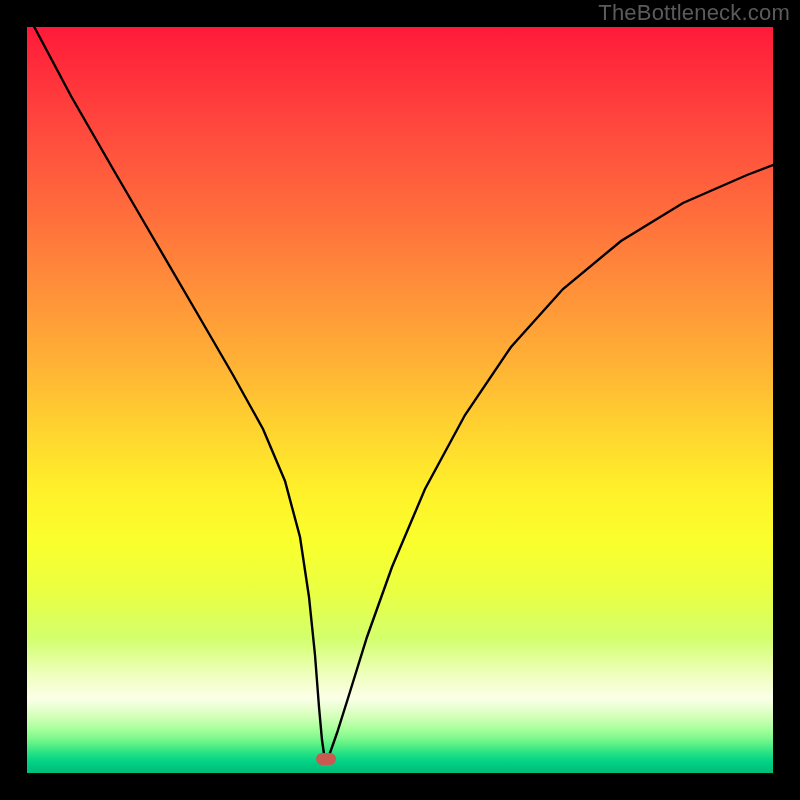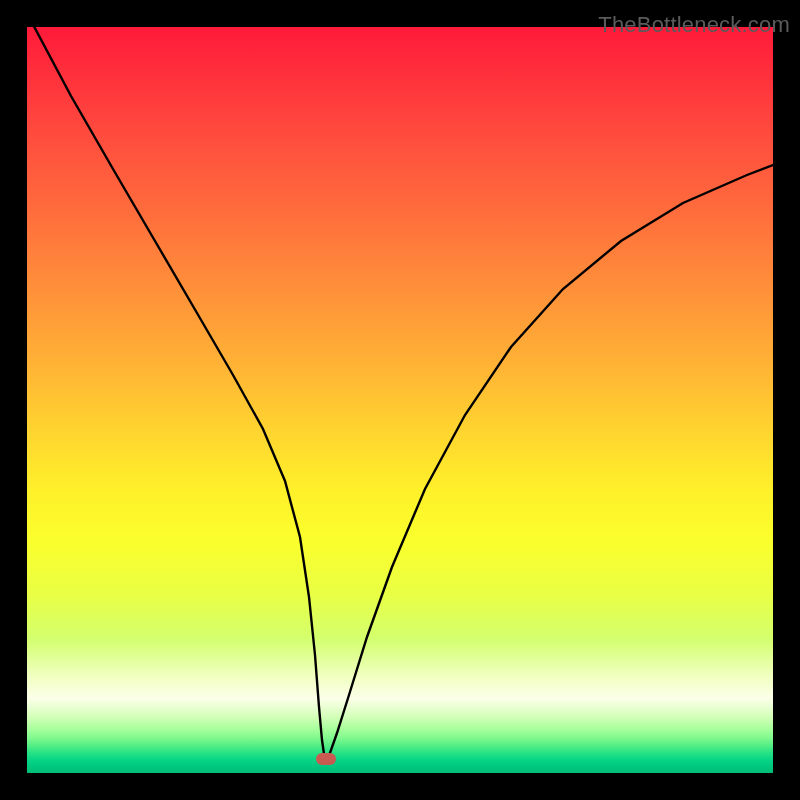--- a/index.html
+++ b/index.html
@@ -6,21 +6,21 @@
   body {
     width: 800px;
     height: 800px;
     background: #000;
     position: relative;
     font-family: Arial, Helvetica, sans-serif;
     overflow: hidden;
   }
   .watermark {
     position: absolute;
-    top: 12px;
+    top: 0;
     right: 10px;
     color: #5b5b5b;
     font-size: 22px;
     font-weight: 400;
     z-index: 10;
     letter-spacing: 0.2px;
   }
   .plot-area {
     position: absolute;
     left: 27px;

